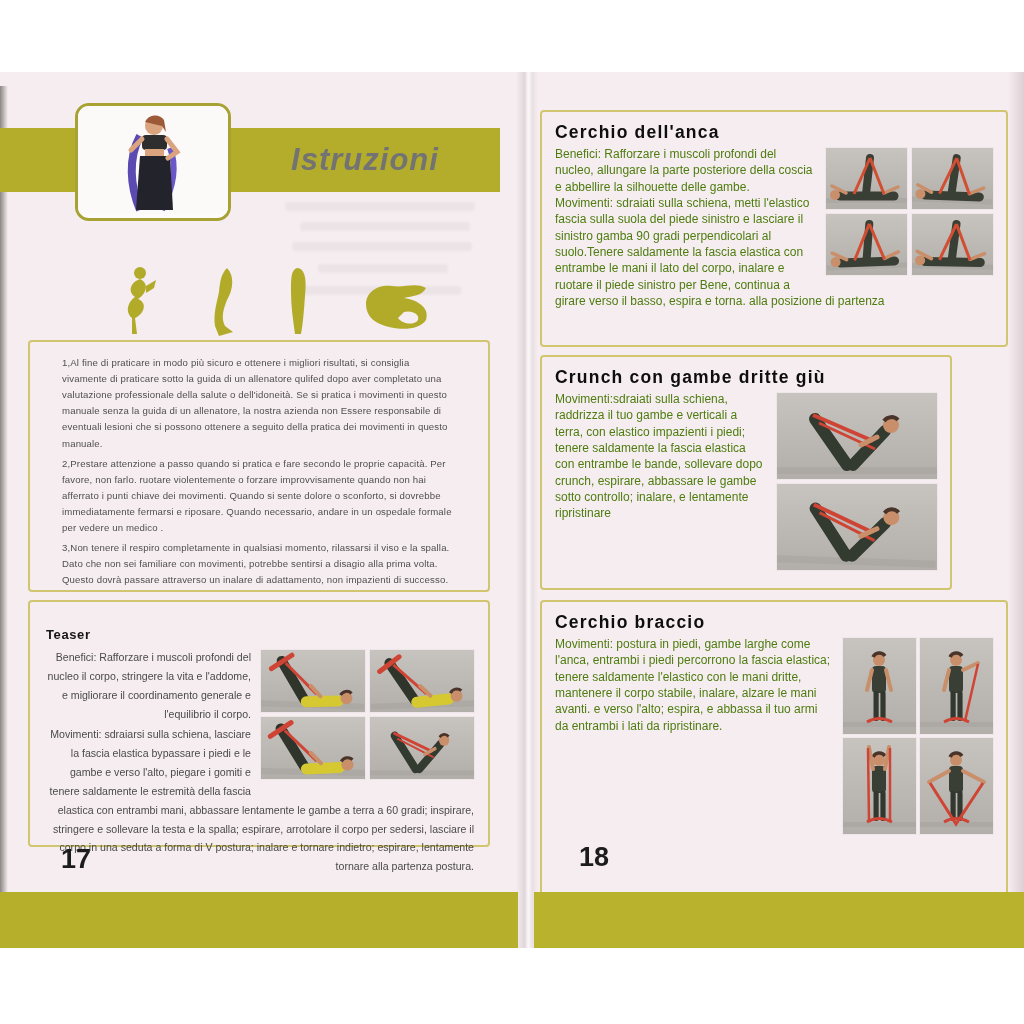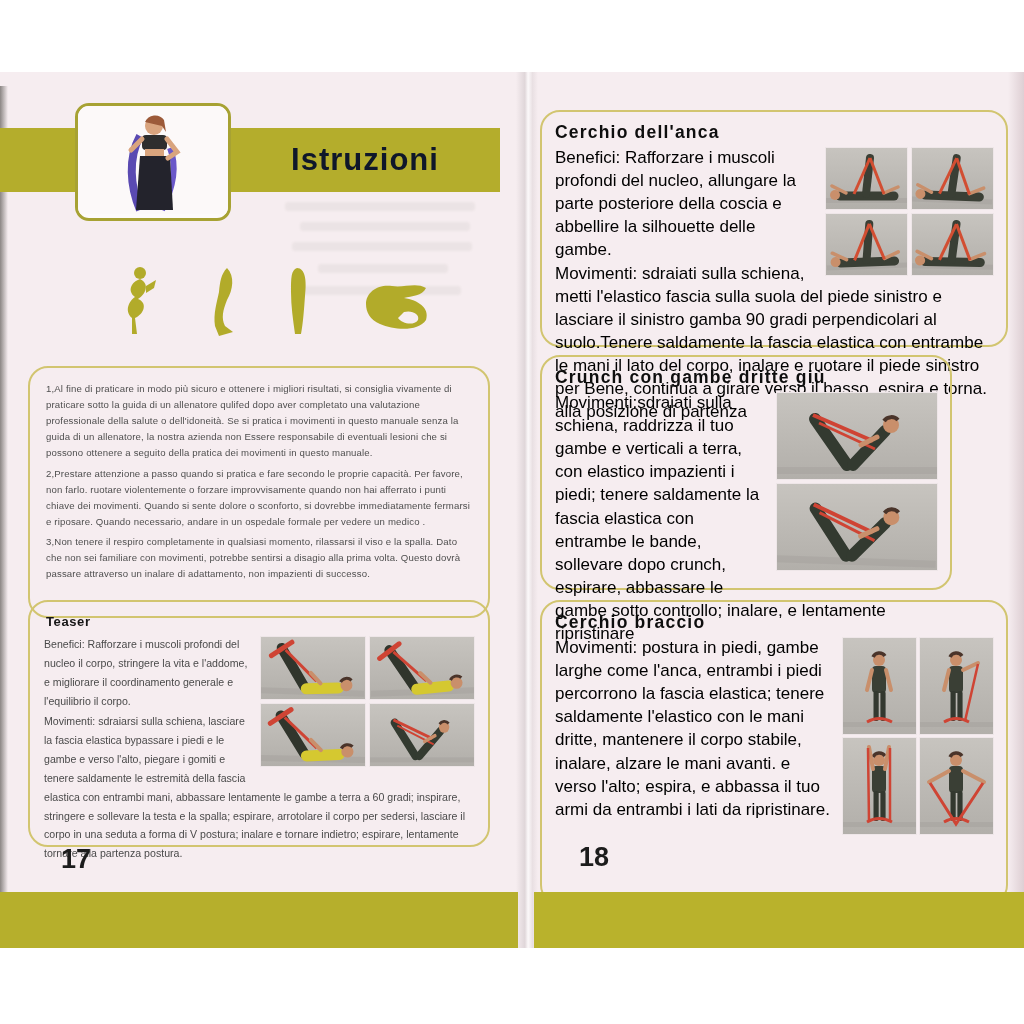--- a/index.html
+++ b/index.html
@@ -8,39 +8,39 @@
   .scan{position:absolute;left:0;top:72px;width:1024px;height:876px;background:#f6edf0;}
   .edge-left{position:absolute;left:0;top:14px;width:8px;height:806px;
              background:linear-gradient(90deg,rgba(52,50,44,.55),rgba(52,50,44,0));}
   .edge-right{position:absolute;right:0;top:0;width:16px;height:876px;
               background:linear-gradient(270deg,rgba(176,150,158,.35),rgba(176,150,158,0));}
   .fold{position:absolute;left:516px;top:0;width:22px;height:876px;
         background:linear-gradient(90deg,rgba(120,110,112,0),rgba(120,110,112,.18) 40%,rgba(255,255,255,.65) 55%,rgba(120,110,112,.10) 75%,rgba(120,110,112,0));}
   
   .band-top{position:absolute;left:0;top:56px;width:500px;height:64px;background:#b4ad2c;}
   .title{position:absolute;left:235px;top:70px;width:260px;text-align:center;
-         font-size:31px;font-weight:bold;color:#0f172a;letter-spacing:1px;}
+         font-size:31px;font-weight:bold;color:#737373;letter-spacing:1px;font-style:italic;}
   .photo-box{position:absolute;left:75px;top:31px;width:150px;height:112px;background:#fdfbfb;
              border:3px solid #a7a233;border-radius:14px;overflow:hidden;}
   .icons-row{position:absolute;left:118px;top:186px;width:320px;height:80px;display:flex;
              align-items:flex-end;justify-content:space-between;}
   .oicon{fill:#b2ab2a;}
   
-  .box{position:absolute;border:2px solid #d2c570;border-radius:20px;background:transparent;}
-  .intro-box{left:28px;top:294px;width:462px;height:252px;padding:13px 16px;box-sizing:border-box;}
+  .box{position:absolute;border:2px solid #d2c570;border-radius:4px;background:transparent;}
+  .intro-box{left:28px;top:268px;width:462px;height:252px;padding:13px 32px;box-sizing:border-box;}
   .intro-box p{margin:0 0 4px 0;font-size:9.6px;line-height:1.68;color:#4f4f4f;letter-spacing:.15px;}
-  .teaser-box{left:28px;top:528px;width:462px;height:247px;padding:12px 14px;box-sizing:border-box;}
+  .teaser-box{left:28px;top:528px;width:462px;height:247px;padding:25px 14px;box-sizing:border-box;}
   .teaser-box h3{margin:0 0 6px 2px;font-size:13px;letter-spacing:.6px;color:#151515;}
-  .teaser-box p{margin:0 0 2px 0;font-size:10.6px;line-height:1.78;color:#4a4a4a;}
+  .teaser-box p{margin:0 0 2px 0;font-size:10.6px;line-height:1.78;color:#4a4a4a;text-align:right;}
   .sec{box-sizing:border-box;padding:10px 13px;}
   .sec-1{left:540px;top:38px;width:468px;height:237px;}
   .sec-2{left:540px;top:283px;width:412px;height:235px;}
   .sec-3{left:540px;top:528px;width:468px;height:305px;}
   .sec h2{margin:0 0 3px 0;font-size:17.5px;letter-spacing:1.2px;color:#0e0e0e;}
-  .sec p{margin:0;font-size:17px;line-height:1.36;color:#000000;}
+  .sec p{margin:0;font-size:12px;line-height:1.36;color:#4d7c0f;}
   
   .pgrid{float:right;display:grid;gap:5px;margin:2px 0 6px 10px;}
   .pg-teaser{grid-template-columns:repeat(2,104px);}
   .pg-hip{grid-template-columns:repeat(2,81px);}
   .pg-crunch{grid-template-columns:160px;}
   .pg-arm{grid-template-columns:repeat(2,73px);gap:4px;}
   .photo{background:linear-gradient(#c7c4bf,#b2afaa);outline:1px solid #eee6e8;overflow:hidden;}
   .ph-teaser{width:104px;height:62px;}
   .ph-hip{width:81px;height:61px;}
   .ph-crunch{width:160px;height:86px;}

